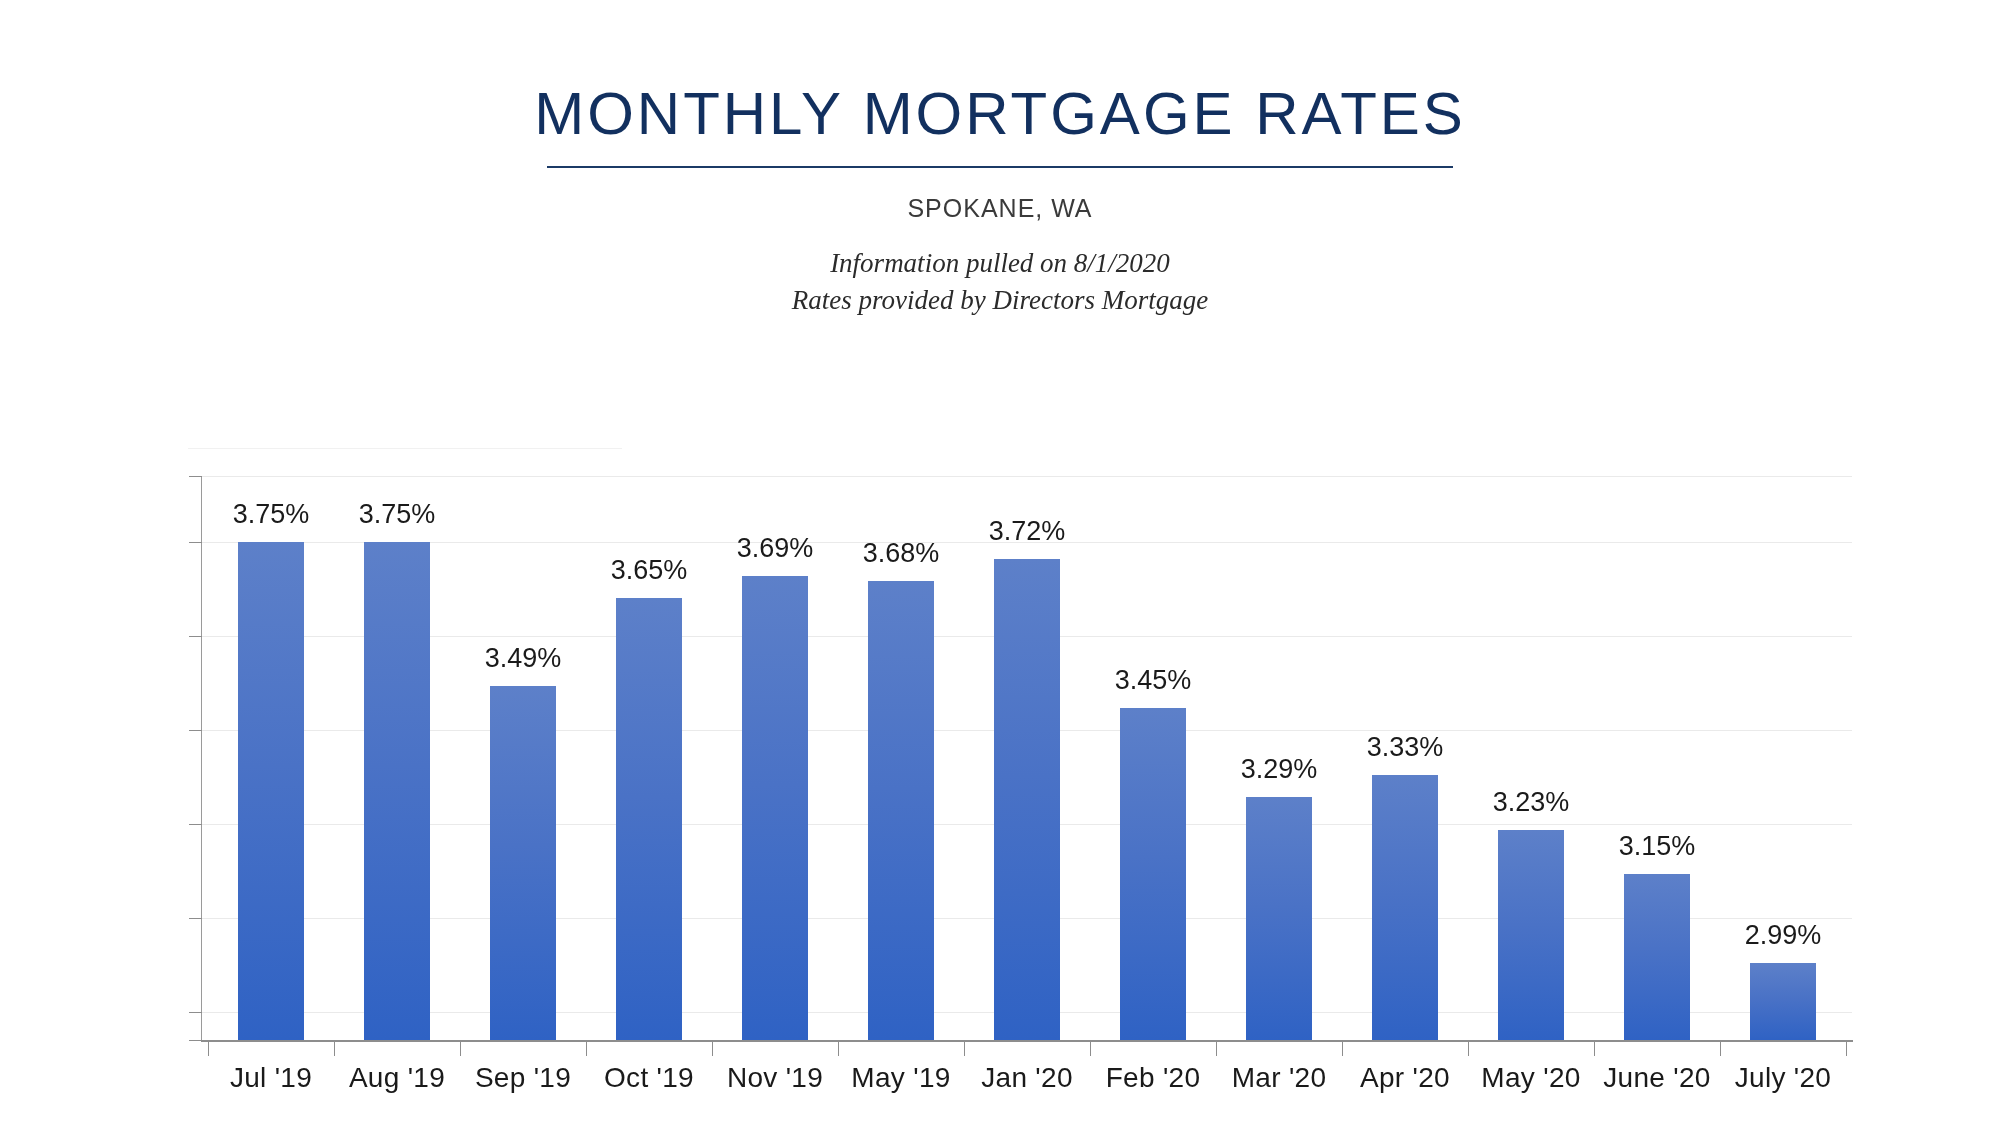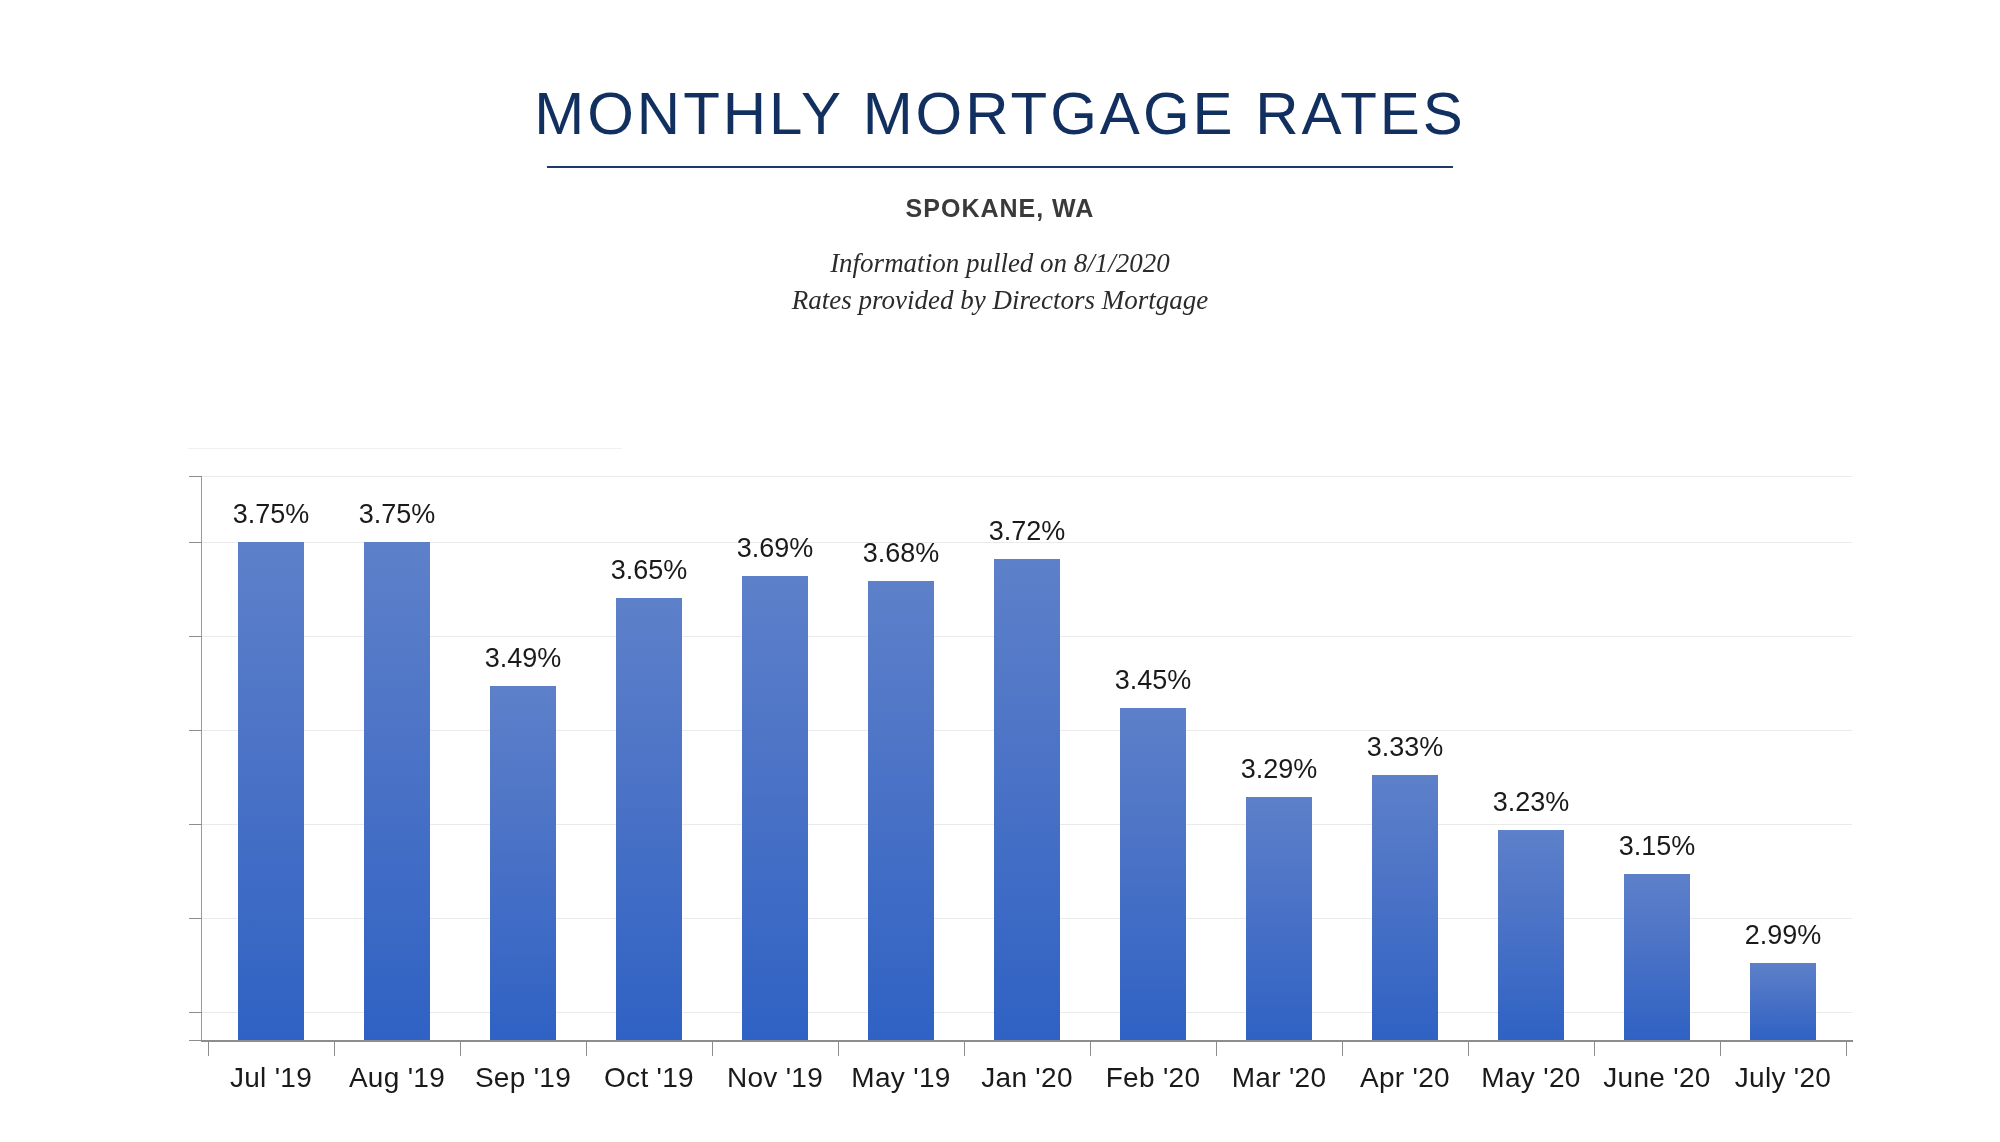--- a/index.html
+++ b/index.html
@@ -41,21 +41,21 @@
     font-size: 40px;
     font-weight: 400;
     letter-spacing: 2.2px;
     color: #a0b2c6;
     line-height: 1.0;
     white-space: nowrap;
   }
   .location {
     margin-top: 28px;
     font-size: 25px;
-    font-weight: 700;
+    font-weight: 400;
     letter-spacing: 1.0px;
     color: #3a3a3a;
     line-height: 1.0;
   }
   .note-block {
     margin-top: 24px;
   }
   .note {
     font-family: "Liberation Serif", serif;
     font-style: italic;

